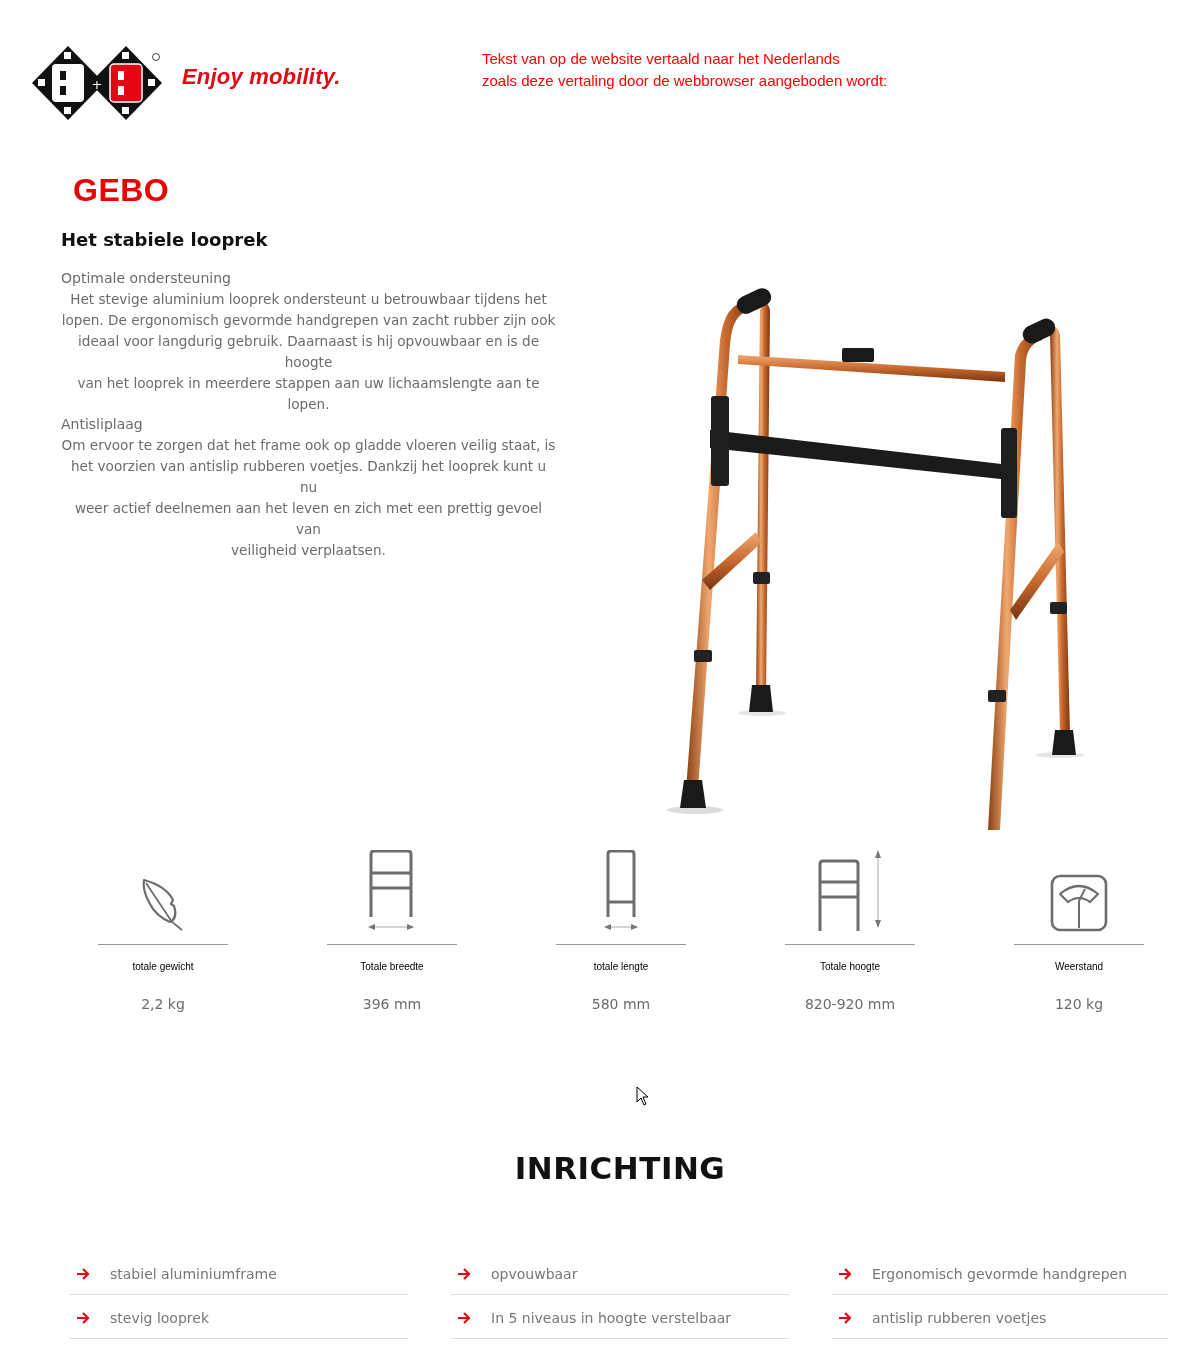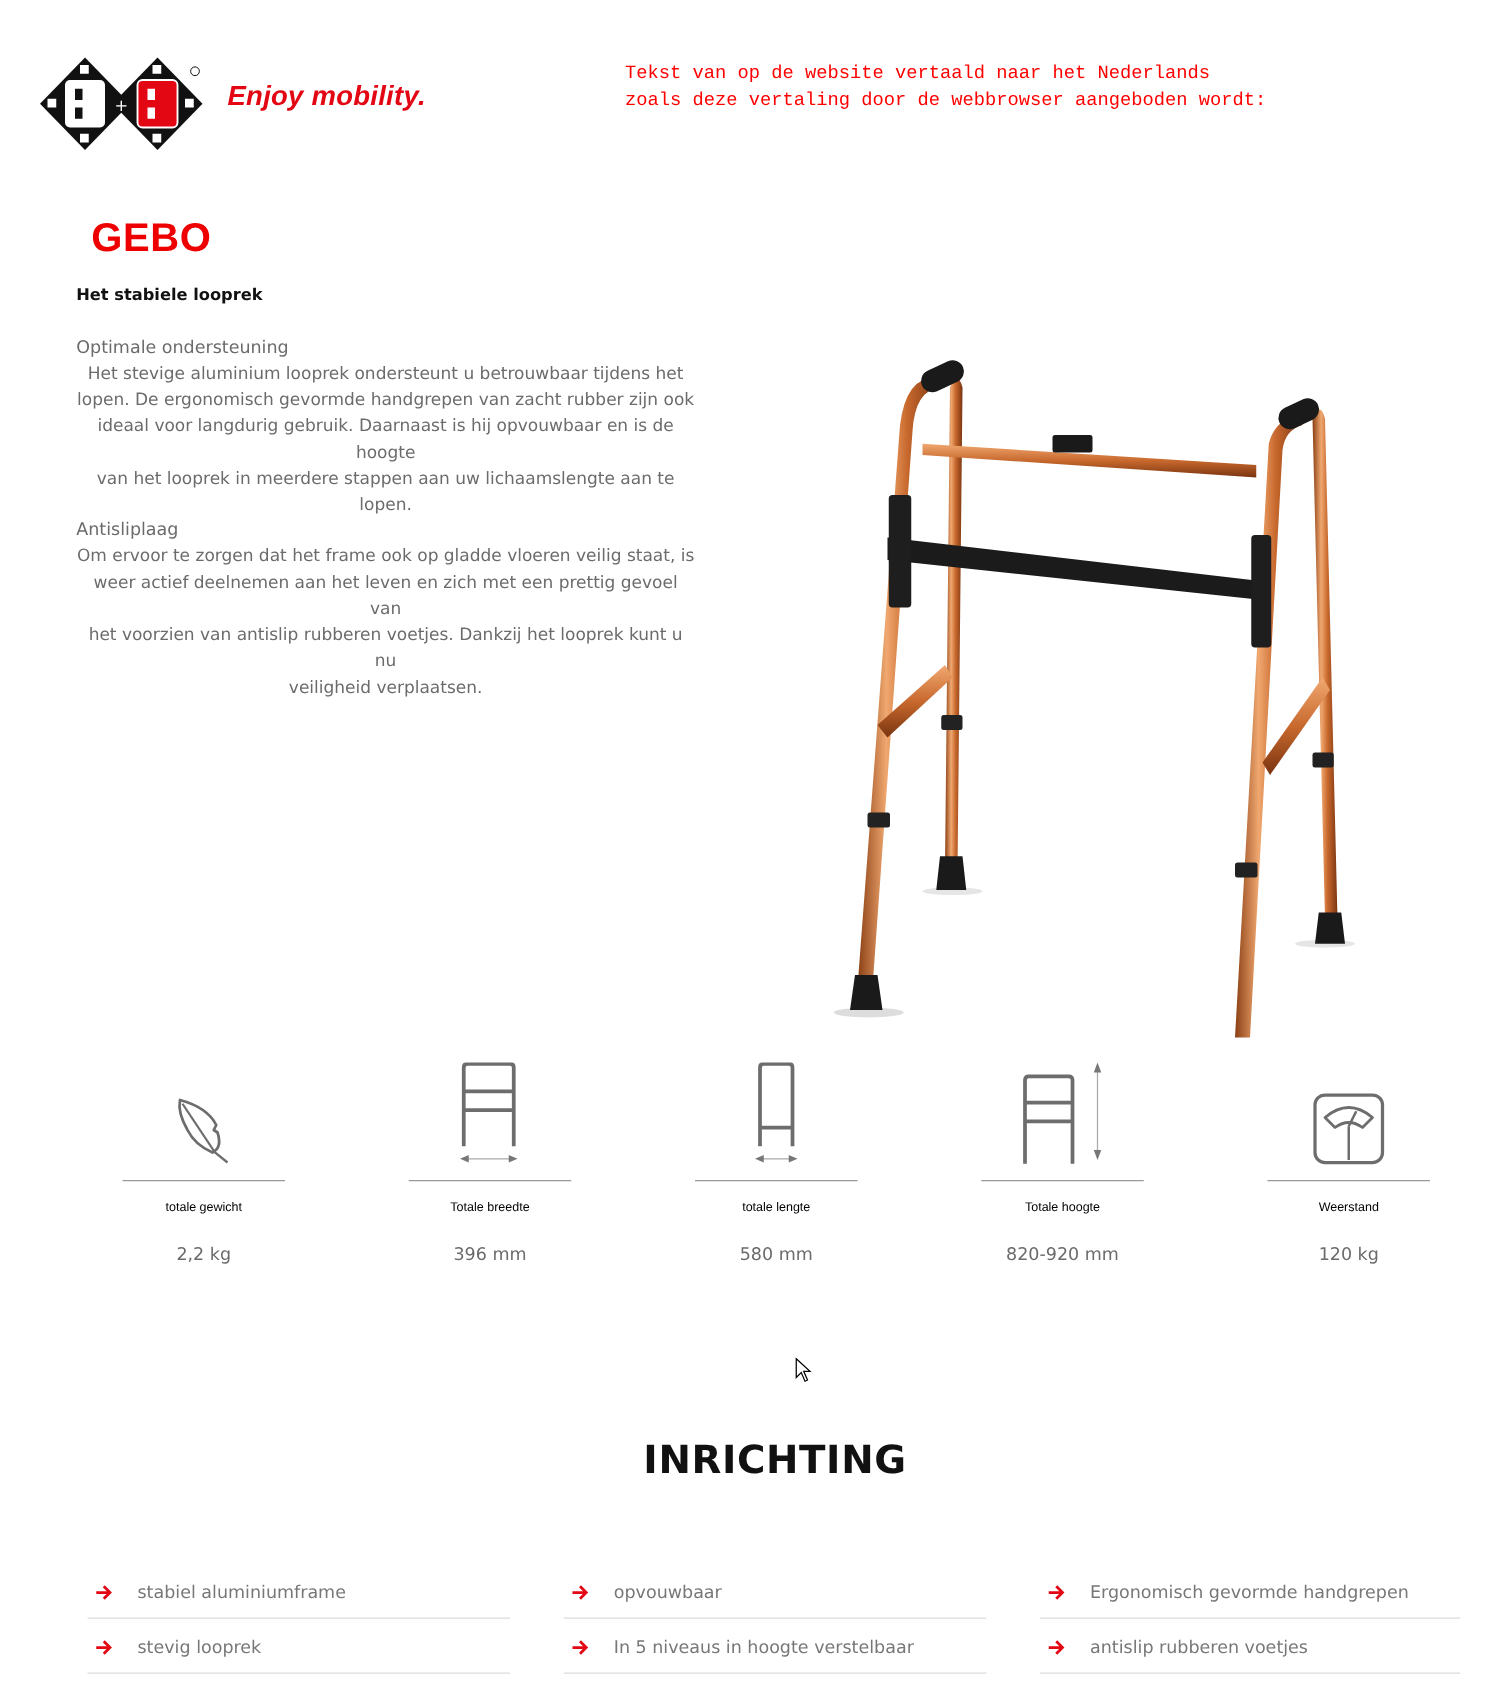--- a/index.html
+++ b/index.html
@@ -1,25 +1,25 @@
 <!DOCTYPE html>
 <html><head>
 <meta charset="utf-8">
 <style>
   html, body { margin: 0; padding: 0; background: #ffffff; }
   body { width: 1200px; height: 1364px; position: relative; overflow: hidden; font-family: "Liberation Sans", "DejaVu Sans", sans-serif; }
 
   .logo { position: absolute; left: 30px; top: 44px; width: 140px; height: 78px; }
   .tagline { position: absolute; left: 182px; top: 64px; font-family: "Liberation Sans", sans-serif; font-weight: bold; font-style: italic; font-size: 22px; color: #e30613; letter-spacing: 0.2px; }
 
-  .notice { position: absolute; left: 500px; top: 48px; color: #ff0000; font-family: Liberation Mono, monospace; font-size: 15px; line-height: 22px; }
+  .notice { position: absolute; left: 482px; top: 48px; color: #ff0000; font-family: Liberation Sans, sans-serif; font-size: 15px; line-height: 22px; }
 
   .product-title { position: absolute; left: 61px; top: 160px; margin: 12px; color: #ee0000; font-family: Liberation Sans, sans-serif; font-weight: bold; font-size: 32px; letter-spacing: 0.5px; }
 
-  .subtitle { position: absolute; left: 61px; top: 229px; color: #111; font-family: "DejaVu Sans", sans-serif; font-weight: bold; font-size: 13px; }
+  .subtitle { position: absolute; left: 61px; top: 229px; color: #111; font-family: "DejaVu Sans", sans-serif; font-weight: bold; font-size: 18px; }
 
   .section { position: absolute; left: 61px; width: 495px; font-family: "DejaVu Sans", sans-serif; font-size: 13.6px; line-height: 21px; color: #6b6b6b; }
   .section h3 { margin: 0; font-size: 14px; font-weight: normal; color: #6b6b6b; line-height: 21px; }
   .section p { margin: 0; text-align: center; }
   .sec1 { top: 268px; }
   .sec2 { top: 414px; }
 
   .product-image { position: absolute; left: 660px; top: 280px; width: 440px; height: 555px; }
 
   .specs { position: absolute; left: 48px; top: 850px; width: 1110px; height: 180px; }
@@ -78,22 +78,22 @@
   <p>Het stevige aluminium looprek ondersteunt u betrouwbaar tijdens het</p>
   <p>lopen. De ergonomisch gevormde handgrepen van zacht rubber zijn ook</p>
   <p>ideaal voor langdurig gebruik. Daarnaast is hij opvouwbaar en is de hoogte</p>
   <p>van het looprek in meerdere stappen aan uw lichaamslengte aan te</p>
   <p>lopen.</p>
 </div>
 
 <div class="section sec2">
   <h3>Antisliplaag</h3>
   <p>Om ervoor te zorgen dat het frame ook op gladde vloeren veilig staat, is</p>
+  <p>het voorzien van antislip rubberen voetjes. Dankzij het looprek kunt u nu</p>
   <p>weer actief deelnemen aan het leven en zich met een prettig gevoel van</p>
-  <p>het voorzien van antislip rubberen voetjes. Dankzij het looprek kunt u nu</p>
   <p>veiligheid verplaatsen.</p>
 </div>
 
 <div class="product-image" title="Opvouwbaar aluminium looprek in brons-koperkleur met zwarte handgrepen">
   <svg width="440" height="555" viewBox="0 0 440 555">
     <defs>
       <linearGradient id="cu" x1="0" x2="1" y1="0" y2="0">
         <stop offset="0" stop-color="#8a3f14"></stop>
         <stop offset="0.35" stop-color="#f0a870"></stop>
         <stop offset="0.6" stop-color="#c8692e"></stop>

